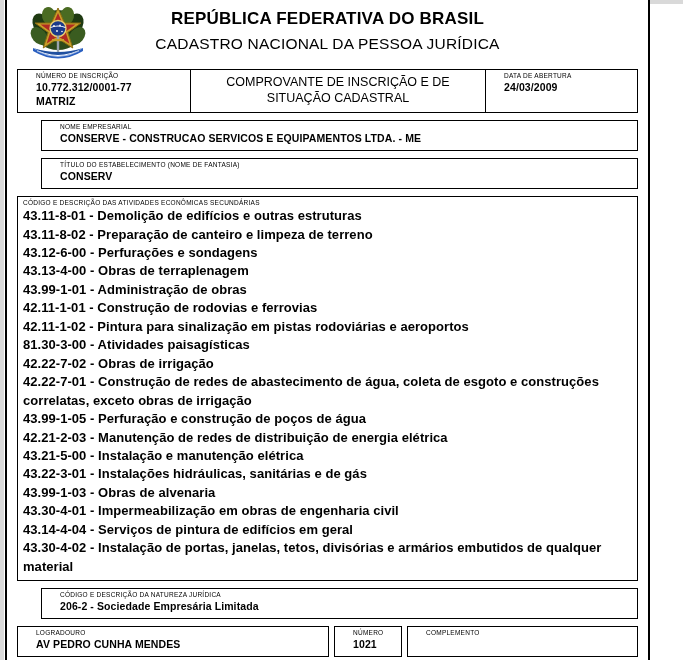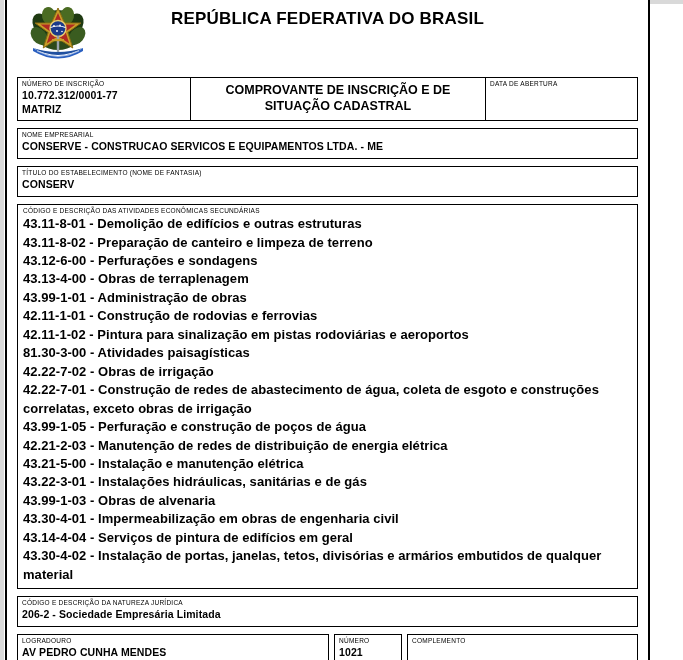--- a/index.html
+++ b/index.html
@@ -48,21 +48,21 @@
   }
 
   .inner {
     position: relative;
     padding: 0 10px;
   }
 
   
   .header {
     position: relative;
-    height: 76px;
+    height: 68px;
   }
   .brasao {
     position: absolute;
     left: 12px;
     top: 4px;
     width: 58px;
     height: 62px;
   }
   .header-titles {
     text-align: center;
@@ -80,21 +80,21 @@
     font-weight: normal;
     letter-spacing: 0.2px;
     line-height: 1.6;
     color: #000;
   }
 
   
   .box {
     border: 1.6px solid #000;
     box-sizing: border-box;
-    padding: 2px 4px 3px 4px;
+    padding: 2px 4px 3px 18px;
     background: #fff;
   }
   .lbl {
     font-size: 6.5px;
     font-weight: normal;
     letter-spacing: 0.25px;
     color: #000;
     line-height: 1.25;
     white-space: nowrap;
   }
@@ -121,33 +121,34 @@
     flex: 1 1 auto;
     border-left: 0;
     display: flex;
     align-items: center;
     justify-content: center;
     text-align: center;
     padding: 0 6px;
   }
   .cell-title .doc-title {
     font-size: 12.5px;
-    font-weight: bold;
+    font-weight: normal;
     line-height: 1.25;
     color: #000;
   }
   .cell-date {
     width: 152px;
     flex: 0 0 152px;
     border-left: 0;
   }
 
   
   .section {
     margin-top: 7px;
+    margin-left: 24px;
   }
   .h34 { height: 31px; }
 
   
   .sec-box {
     margin-top: 7px;
     padding: 2px 5px 4px 5px;
   }
   .sec-list {
     margin: 0;
@@ -216,34 +217,36 @@
           <rect x="27.8" y="32" width="2.4" height="16" fill="#9aa3ad"></rect>
           <rect x="23" y="35" width="12" height="2.2" fill="#c8a02a"></rect>
 
           <path d="M4 44 Q29 58 54 44 Q29 52 4 44 Z" fill="#1f4fa0"></path>
           <path d="M4 44 Q29 60 54 44 L54 47 Q29 62 4 47 Z" fill="#2a5fc0"></path>
           <path d="M8 47 Q29 58 50 47" stroke="#d8e2f5" stroke-width="0.7" fill="none"></path>
         </svg>
       </div>
       <div class="header-titles">
         <div class="title-1">REPÚBLICA FEDERATIVA DO BRASIL</div>
+        <div class="title-2">CADASTRO NACIONAL DA PESSOA JURÍDICA</div>
       </div>
     </div>
 
     <div class="row-ident">
       <div class="box cell-num">
         <div class="lbl">NÚMERO DE INSCRIÇÃO</div>
         <div class="val">10.772.312/0001-77</div>
         <div class="val">MATRIZ</div>
       </div>
       <div class="box cell-title">
         <div class="doc-title">COMPROVANTE DE INSCRIÇÃO E DE SITUAÇÃO CADASTRAL</div>
       </div>
       <div class="box cell-date">
         <div class="lbl">DATA DE ABERTURA</div>
+        <div class="val">24/03/2009</div>
       </div>
     </div>
 
     <div class="box section h34">
       <div class="lbl">NOME EMPRESARIAL</div>
       <div class="val">CONSERVE - CONSTRUCAO SERVICOS E EQUIPAMENTOS LTDA. - ME</div>
     </div>
 
     <div class="box section h34">
       <div class="lbl">TÍTULO DO ESTABELECIMENTO (NOME DE FANTASIA)</div>

